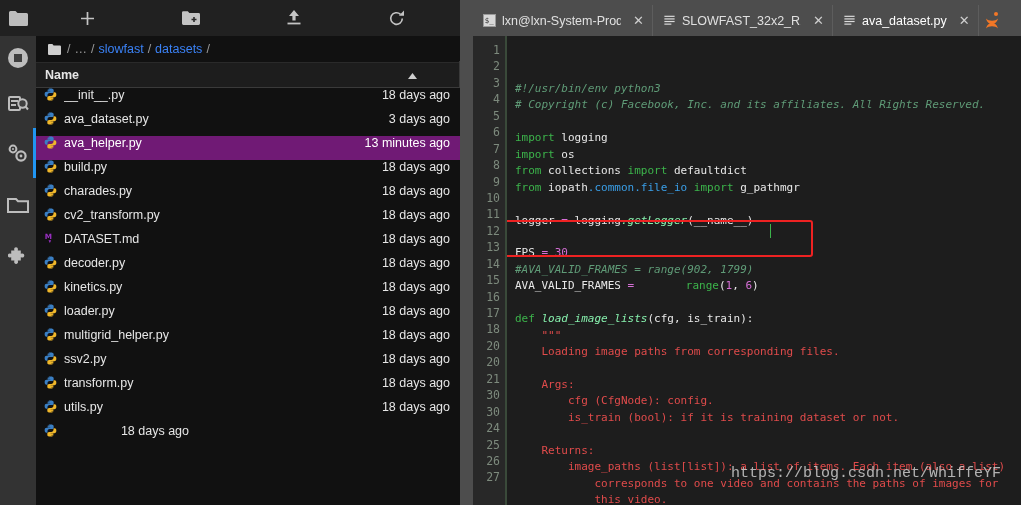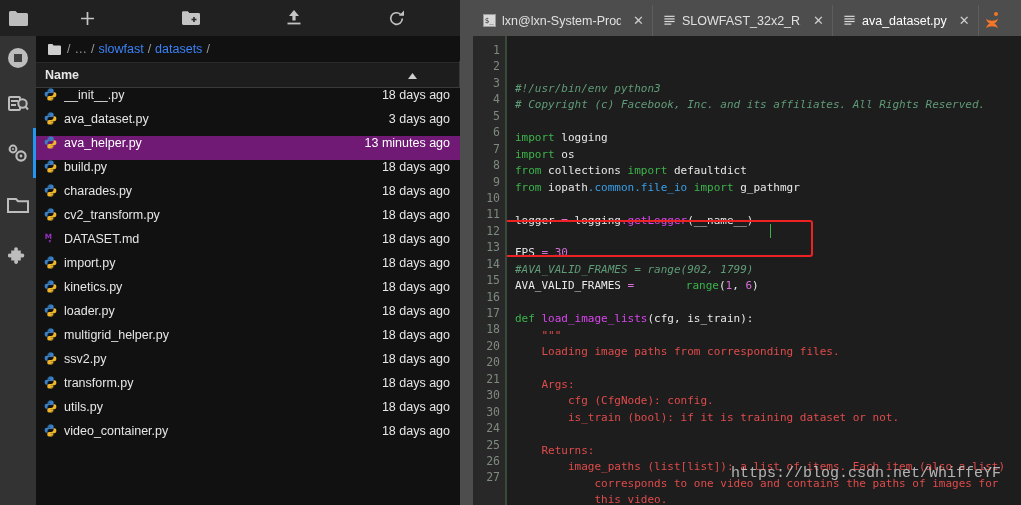--- a/index.html
+++ b/index.html
@@ -117,21 +117,21 @@
   .codelines {
     flex:1; padding-top:6px; padding-left:8px;
     font-family:"DejaVu Sans Mono", monospace; font-size:11px;
     white-space:pre; overflow:hidden; position:relative;
   }
   .codelines .ln { height:16.45px; line-height:16.45px; white-space:pre; }
 
   .tok-com   { color:#5f9b77; font-style:italic; }
   .tok-kw    { color:#3cb44b; }
   .tok-mod   { color:#3a9fe8; }
-  .tok-fn    { color:#d946ef; }
+  .tok-fn    { color:#86efac;font-style:italic; }
   .tok-num   { color:#d66fd6; }
   .tok-op    { color:#d66fd6; }
   .tok-str   { color:#e04b4b; }
   .tok-plain { color:#e8e8e8; }
   .tok-green { color:#3cb44b;margin-left:45px; }
 
   .hlbox {
     position:absolute; left:0px; top:180px; width:315px; height:37px;
     border:2px solid #ee2222; border-radius:3px; pointer-events:none;
   }
@@ -341,21 +341,21 @@
           <span class="fname">DATASET.md</span>
           <span class="fmod">18 days ago</span>
         </div>
         <div class="fb-row">
           <span class="ficon">
             <svg width="13" height="13" viewBox="0 0 16 16">
               <path fill="#3a7fc4" d="M7.8.5c-1.9 0-3.3.6-3.3 2.1v1.6h3.4v.5H3.2C1.7 4.7.8 5.7.8 7.7s.8 3 2.3 3h1.2V8.9c0-1.5 1.3-2.6 2.8-2.6h2.6c1.3 0 2.2-.9 2.2-2.1V2.6C11.9 1.3 10.6.5 7.8.5zM6 1.6a.64.64 0 1 1 0 1.28A.64.64 0 0 1 6 1.6z"></path>
               <path fill="#f0b72a" d="M8.2 15.5c1.9 0 3.3-.6 3.3-2.1v-1.6H8.1v-.5h4.7c1.5 0 2.4-1 2.4-3s-.8-3-2.3-3h-1.2v1.8c0 1.5-1.3 2.6-2.8 2.6H6.3c-1.3 0-2.2.9-2.2 2.1v1.6c0 1.3 1.3 2.1 4.1 2.1zM10 14.4a.64.64 0 1 1 0-1.28.64.64 0 0 1 0 1.28z"></path>
             </svg>
           </span>
-          <span class="fname">import.py</span>
+          <span class="fname">decoder.py</span>
           <span class="fmod">18 days ago</span>
         </div>
         <div class="fb-row">
           <span class="ficon">
             <svg width="13" height="13" viewBox="0 0 16 16">
               <path fill="#3a7fc4" d="M7.8.5c-1.9 0-3.3.6-3.3 2.1v1.6h3.4v.5H3.2C1.7 4.7.8 5.7.8 7.7s.8 3 2.3 3h1.2V8.9c0-1.5 1.3-2.6 2.8-2.6h2.6c1.3 0 2.2-.9 2.2-2.1V2.6C11.9 1.3 10.6.5 7.8.5zM6 1.6a.64.64 0 1 1 0 1.28A.64.64 0 0 1 6 1.6z"></path>
               <path fill="#f0b72a" d="M8.2 15.5c1.9 0 3.3-.6 3.3-2.1v-1.6H8.1v-.5h4.7c1.5 0 2.4-1 2.4-3s-.8-3-2.3-3h-1.2v1.8c0 1.5-1.3 2.6-2.8 2.6H6.3c-1.3 0-2.2.9-2.2 2.1v1.6c0 1.3 1.3 2.1 4.1 2.1zM10 14.4a.64.64 0 1 1 0-1.28.64.64 0 0 1 0 1.28z"></path>
             </svg>
           </span>
           <span class="fname">kinetics.py</span>
@@ -411,21 +411,20 @@
           <span class="fname">utils.py</span>
           <span class="fmod">18 days ago</span>
         </div>
         <div class="fb-row">
           <span class="ficon">
             <svg width="13" height="13" viewBox="0 0 16 16">
               <path fill="#3a7fc4" d="M7.8.5c-1.9 0-3.3.6-3.3 2.1v1.6h3.4v.5H3.2C1.7 4.7.8 5.7.8 7.7s.8 3 2.3 3h1.2V8.9c0-1.5 1.3-2.6 2.8-2.6h2.6c1.3 0 2.2-.9 2.2-2.1V2.6C11.9 1.3 10.6.5 7.8.5zM6 1.6a.64.64 0 1 1 0 1.28A.64.64 0 0 1 6 1.6z"></path>
               <path fill="#f0b72a" d="M8.2 15.5c1.9 0 3.3-.6 3.3-2.1v-1.6H8.1v-.5h4.7c1.5 0 2.4-1 2.4-3s-.8-3-2.3-3h-1.2v1.8c0 1.5-1.3 2.6-2.8 2.6H6.3c-1.3 0-2.2.9-2.2 2.1v1.6c0 1.3 1.3 2.1 4.1 2.1zM10 14.4a.64.64 0 1 1 0-1.28.64.64 0 0 1 0 1.28z"></path>
             </svg>
           </span>
-          <span class="fname">video_container.py</span>
           <span class="fmod">18 days ago</span>
         </div>
       </div>
   </div>
 
   <div class="vdivider"></div>
 
   <div class="editor">
     <div class="tabbar" id="tabbar">
         <div class="tab">

